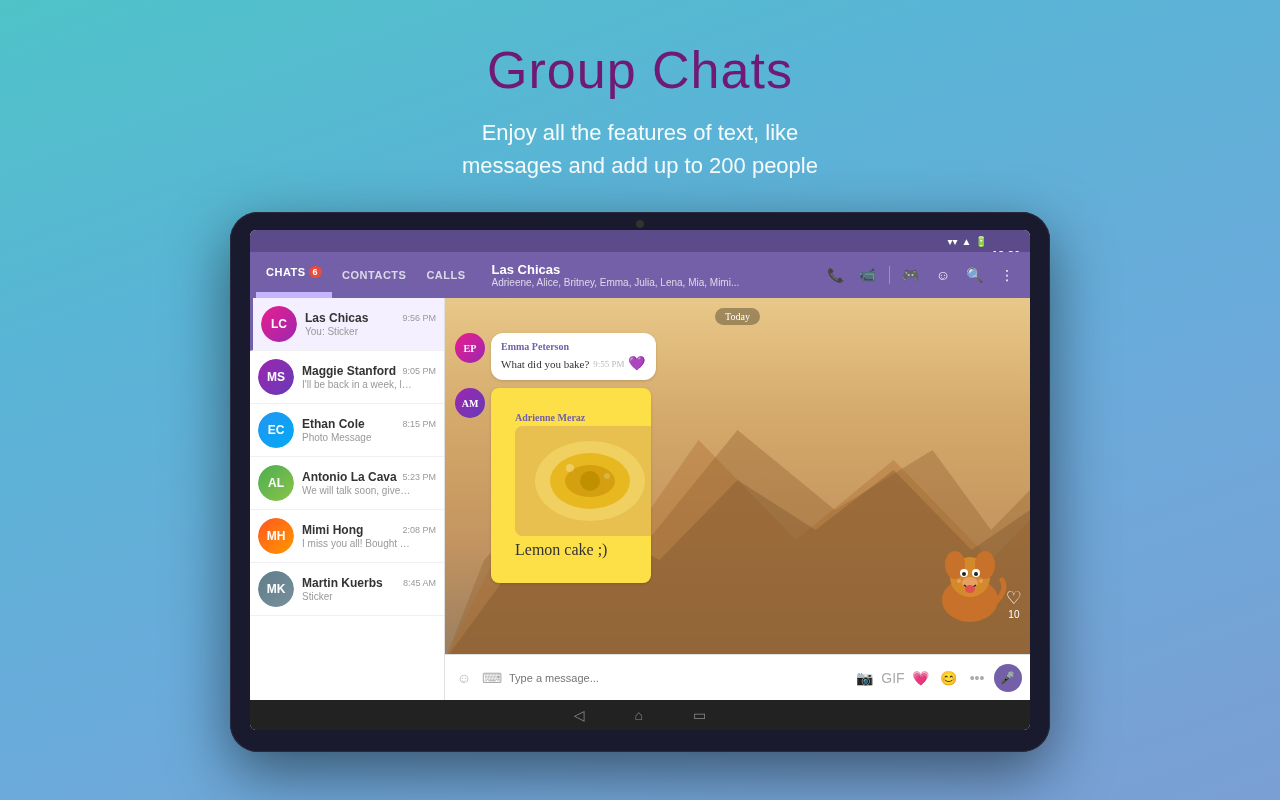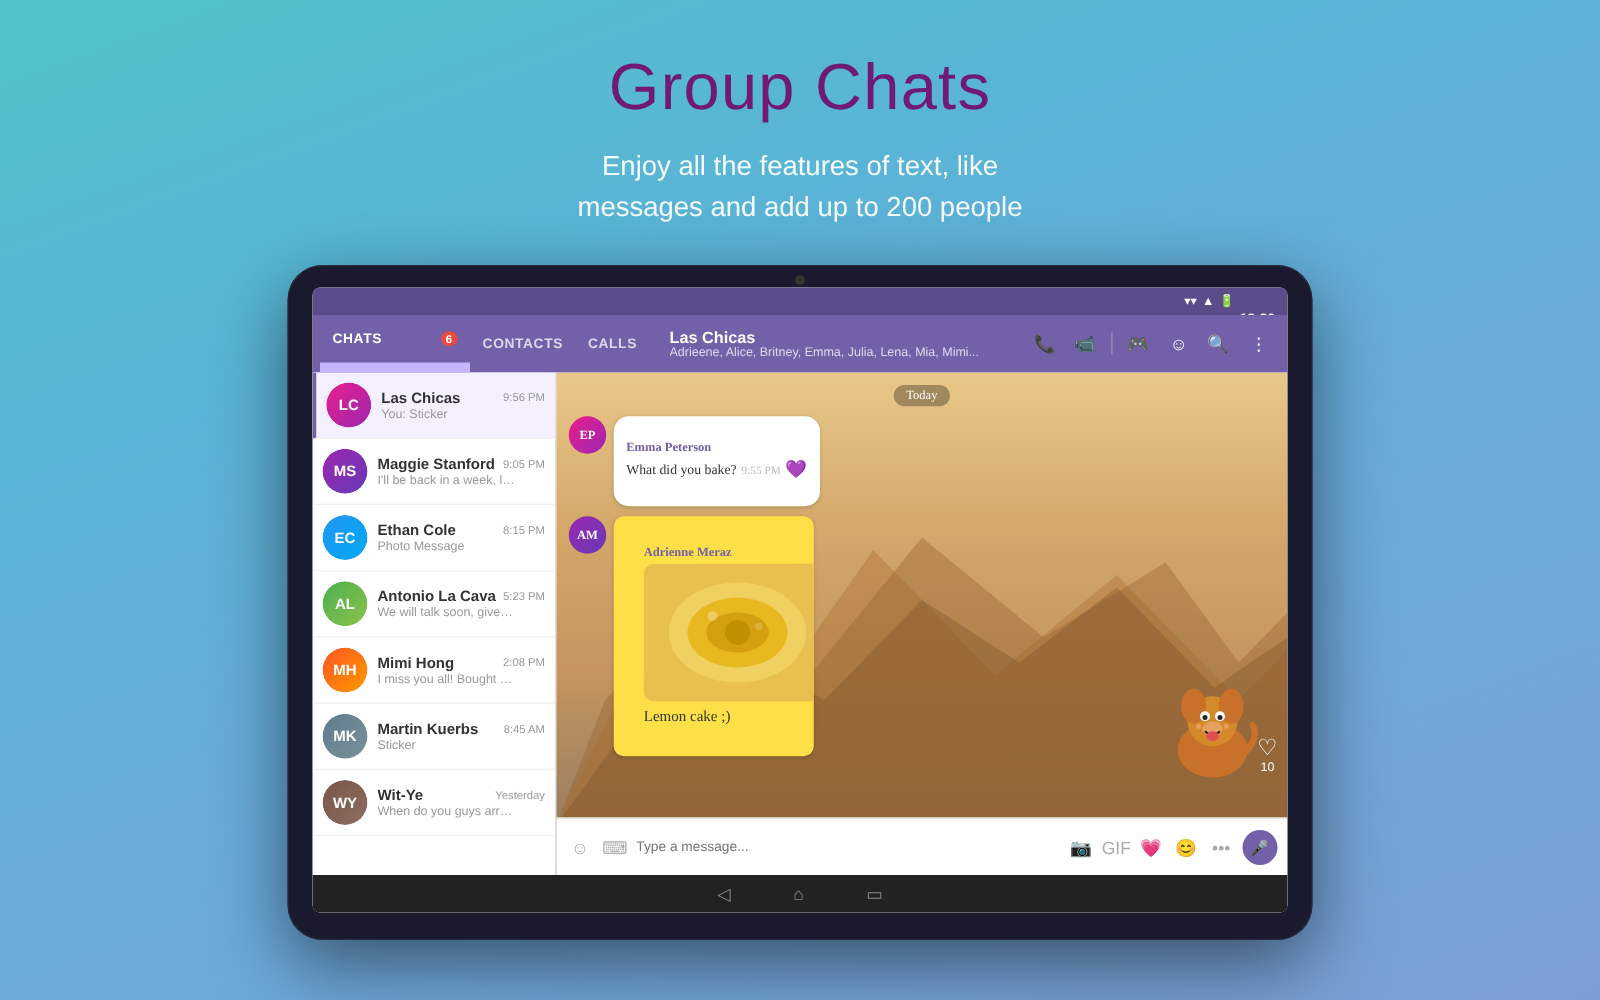--- a/index.html
+++ b/index.html
@@ -118,22 +118,21 @@
       height: 100%;
       display: flex;
       align-items: center;
       letter-spacing: 0.5px;
       cursor: pointer;
       position: relative;
     }
 
     .nav-tab.active {
       color: white;
-      border-bottom: 8px solid #c4b5fd;
-      gap: 44px;
+      border-bottom: 6px solid #c4b5fd;
     }
 
     .nav-badge {
       background: #e74c3c;
       color: white;
       font-size: 9px;
       border-radius: 8px;
       padding: 1px 4px;
       margin-left: 3px;
     }
@@ -322,21 +321,21 @@
     .msg-avatar {
       width: 30px;
       height: 30px;
       border-radius: 50%;
       flex-shrink: 0;
     }
 
     .message-bubble {
       background: white;
       border-radius: 12px;
-      padding: 20px 10px;
+      padding: 8px 10px;
       max-width: 200px;
       box-shadow: 0 1px 3px rgba(0,0,0,0.15);
     }
 
     .msg-sender {
       font-size: 10px;
       font-weight: 600;
       color: #7360a8;
       margin-bottom: 3px;
     }
@@ -374,21 +373,21 @@
       border-radius: 8px;
       background: linear-gradient(135deg, #f5d06a, #e8a830);
       display: flex;
       align-items: center;
       justify-content: center;
       overflow: hidden;
       position: relative;
     }
 
     .msg-caption {
-      font-size: 12px;
+      font-size: 16px;
       color: #333;
       margin-top: 5px;
     }
 
     .like-count {
       position: absolute;
       right: 8px;
       bottom: 80px;
       display: flex;
       flex-direction: column;
@@ -604,32 +603,20 @@
             <div class="chat-info">
               <div class="chat-name-row">
                 <span class="chat-name">Martin Kuerbs</span>
                 <span class="chat-time">8:45 AM</span>
               </div>
               <div class="chat-preview">Sticker</div>
             </div>
           </div>
 
 
-          <div class="chat-item">
-            <div class="chat-avatar">
-              <div class="avatar-placeholder" style="background: linear-gradient(135deg, #795548, #8d6e63);">WY</div>
-            </div>
-            <div class="chat-info">
-              <div class="chat-name-row">
-                <span class="chat-name">Wit-Ye</span>
-                <span class="chat-time">Yesterday</span>
-              </div>
-              <div class="chat-preview">When do you guys arrive?</div>
-            </div>
-          </div>
 
         </div>
 
         <div class="chat-area">
           <div class="chat-background">
 
             <svg style="position:absolute;bottom:40px;left:0;right:0;width:100%;height:280px;" viewBox="0 0 600 280" preserveAspectRatio="none">
               <polygon points="0,280 80,120 160,200 260,60 360,160 460,80 560,180 600,140 600,280" fill="rgba(180,120,60,0.5)"></polygon>
               <polygon points="0,280 40,180 120,100 200,170 300,50 400,130 500,70 560,150 600,110 600,280" fill="rgba(150,100,50,0.4)"></polygon>
               <polygon points="0,280 60,200 140,140 220,180 300,100 380,150 460,90 540,170 600,130 600,280" fill="rgba(120,80,40,0.35)"></polygon>

